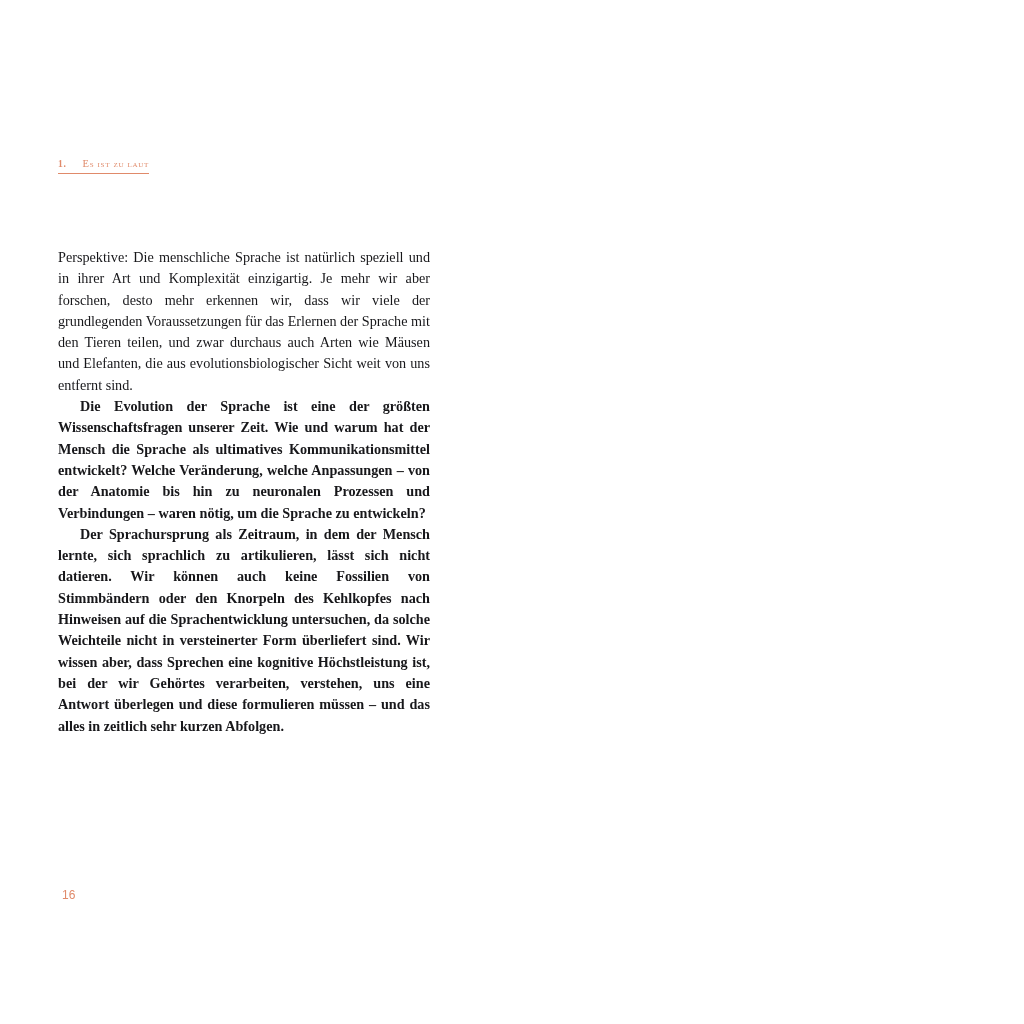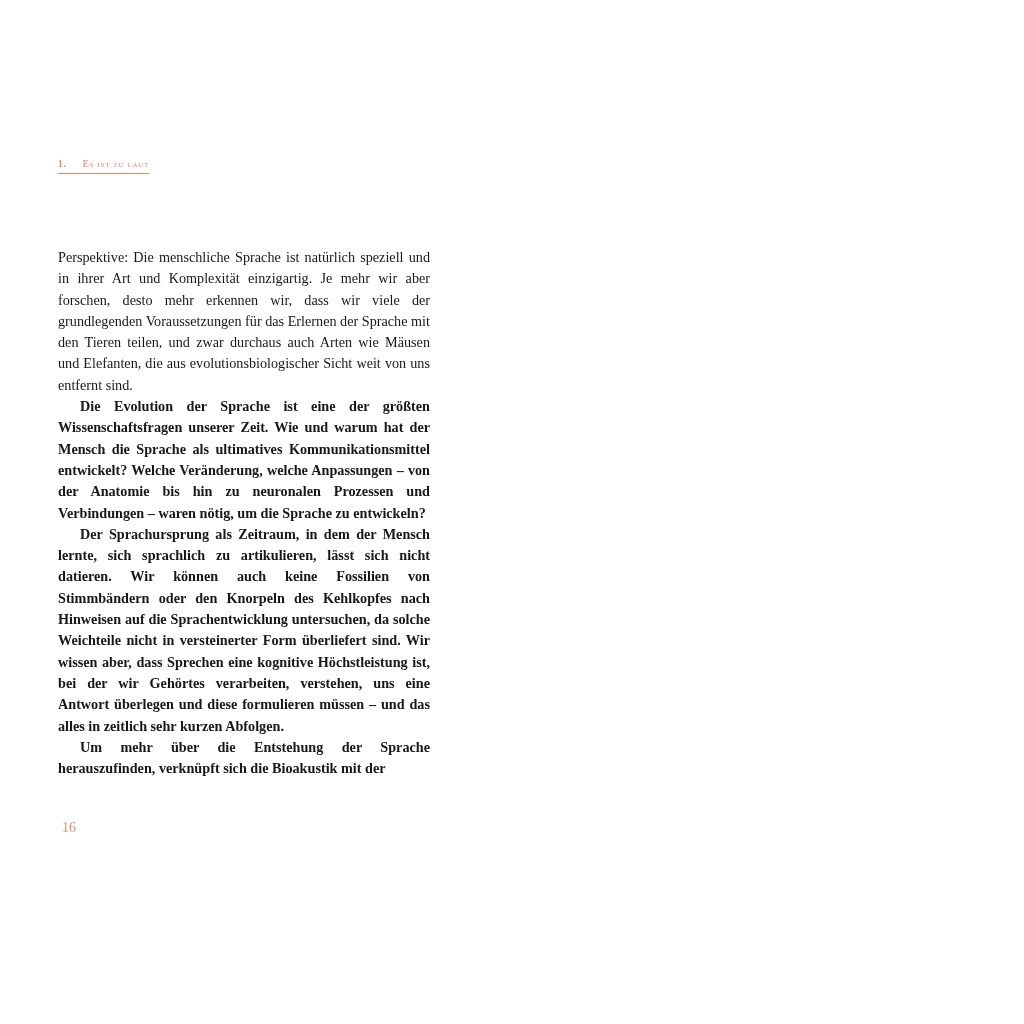--- a/index.html
+++ b/index.html
@@ -70,43 +70,42 @@
   .textcol-left { left: 58px; }
   .textcol p {
     margin: 0;
   }
   .textcol p.indent {
     text-indent: 22px;
     font-weight: bold;
   }
   .folio {
     position: absolute;
-    top: 820px;
-    font-size: 14px;
+    top: 888px;
+    font-size: 12px;
     color: #e08a6a;
-    font-family: Liberation Serif, serif;
+    font-family: Liberation Sans, sans-serif;
   }
   .folio-left { left: 62px; }
 </style>
 </head>
 <body>
 
 <div class="spread">
 
   <div class="page page-left">
 
     <div class="running-head running-head-left">
       <span class="rh-num">1.</span><span class="rh-smallcaps">Es ist zu laut</span>
     </div>
 
     <div class="textcol textcol-left">
       <p>Perspektive: Die menschliche Sprache ist natürlich speziell und in ihrer Art und Komplexität einzigartig. Je mehr wir aber forschen, desto mehr erkennen wir, dass wir viele der grundlegenden Voraussetzungen für das Erlernen der Sprache mit den Tieren teilen, und zwar durchaus auch Arten wie Mäusen und Elefanten, die aus evolutionsbiologischer Sicht weit von uns entfernt sind.</p>
       <p class="indent">Die Evolution der Sprache ist eine der größten Wissenschaftsfragen unserer Zeit. Wie und warum hat der Mensch die Sprache als ultimatives Kommunikationsmittel entwickelt? Welche Veränderung, welche Anpassungen – von der Anatomie bis hin zu neuronalen Prozessen und Verbindungen – waren nötig, um die Sprache zu entwickeln?</p>
       <p class="indent">Der Sprachursprung als Zeitraum, in dem der Mensch lernte, sich sprachlich zu artikulieren, lässt sich nicht datieren. Wir können auch keine Fossilien von Stimmbändern oder den Knorpeln des Kehlkopfes nach Hinweisen auf die Sprachentwicklung untersuchen, da solche Weichteile nicht in versteinerter Form überliefert sind. Wir wissen aber, dass Sprechen eine kognitive Höchstleistung ist, bei der wir Gehörtes verarbeiten, verstehen, uns eine Antwort überlegen und diese formulieren müssen – und das alles in zeitlich sehr kurzen Abfolgen.</p>
-      <p class="indent">Um mehr über die Entstehung der Sprache herauszufinden, verknüpft sich die Bioakustik mit der</p>
     </div>
 
     <div class="folio folio-left">16</div>
   </div>
 
   <div class="page page-right">
 
     
 
     

